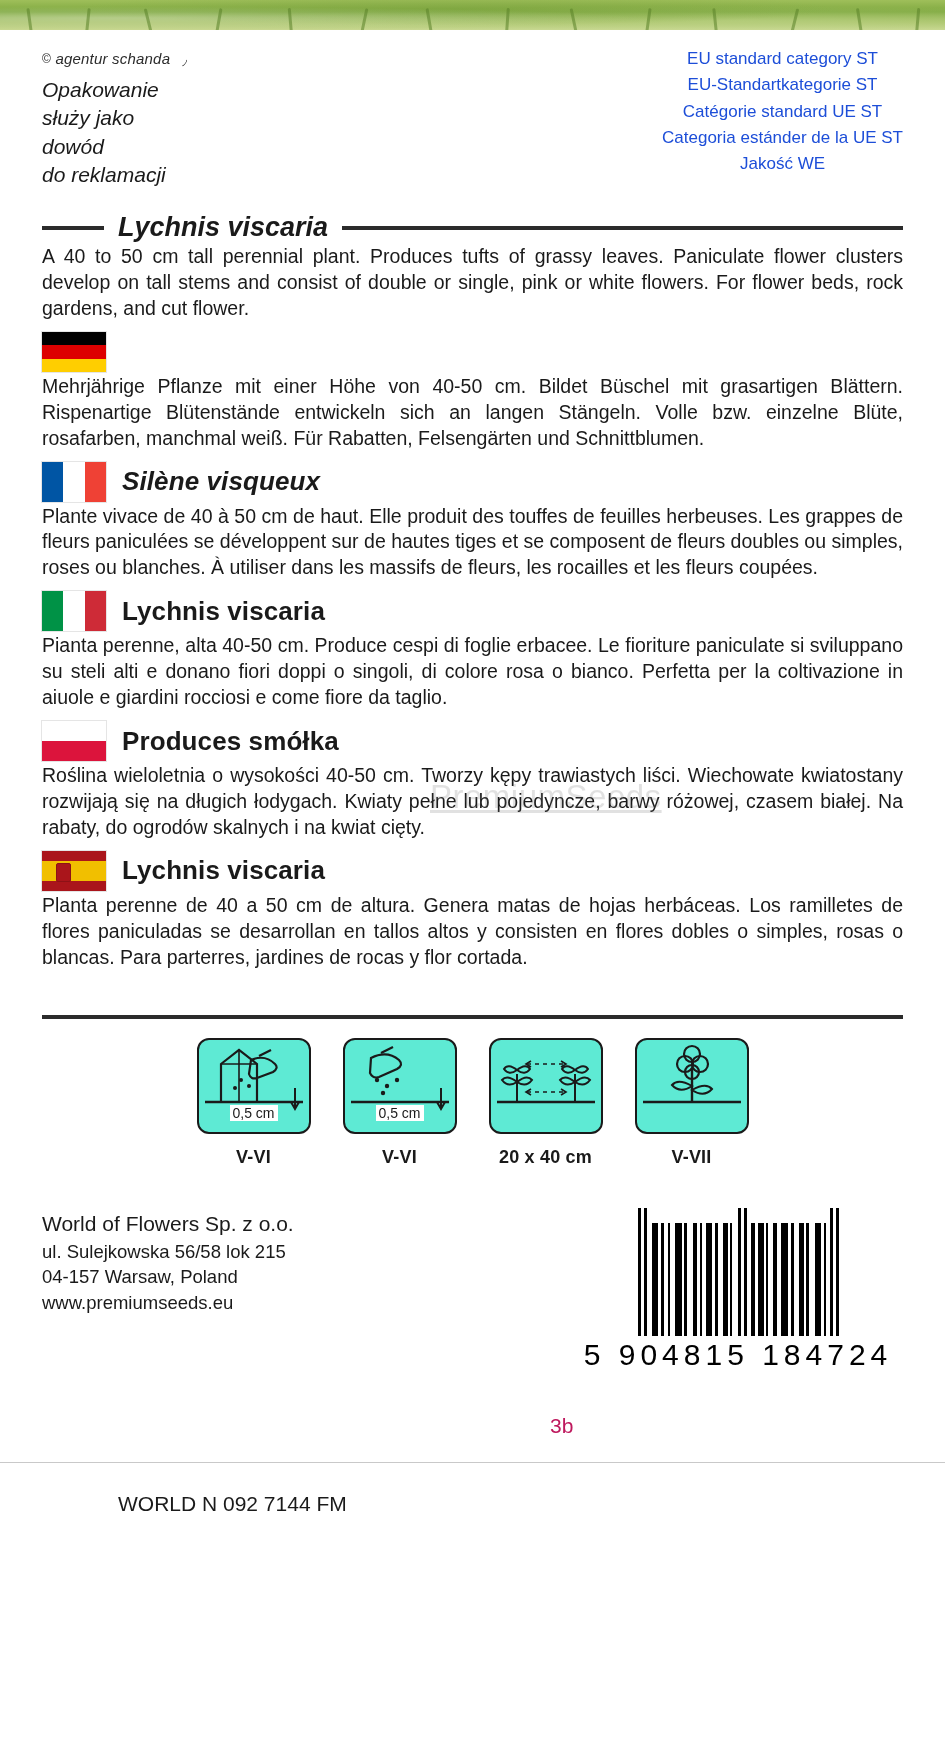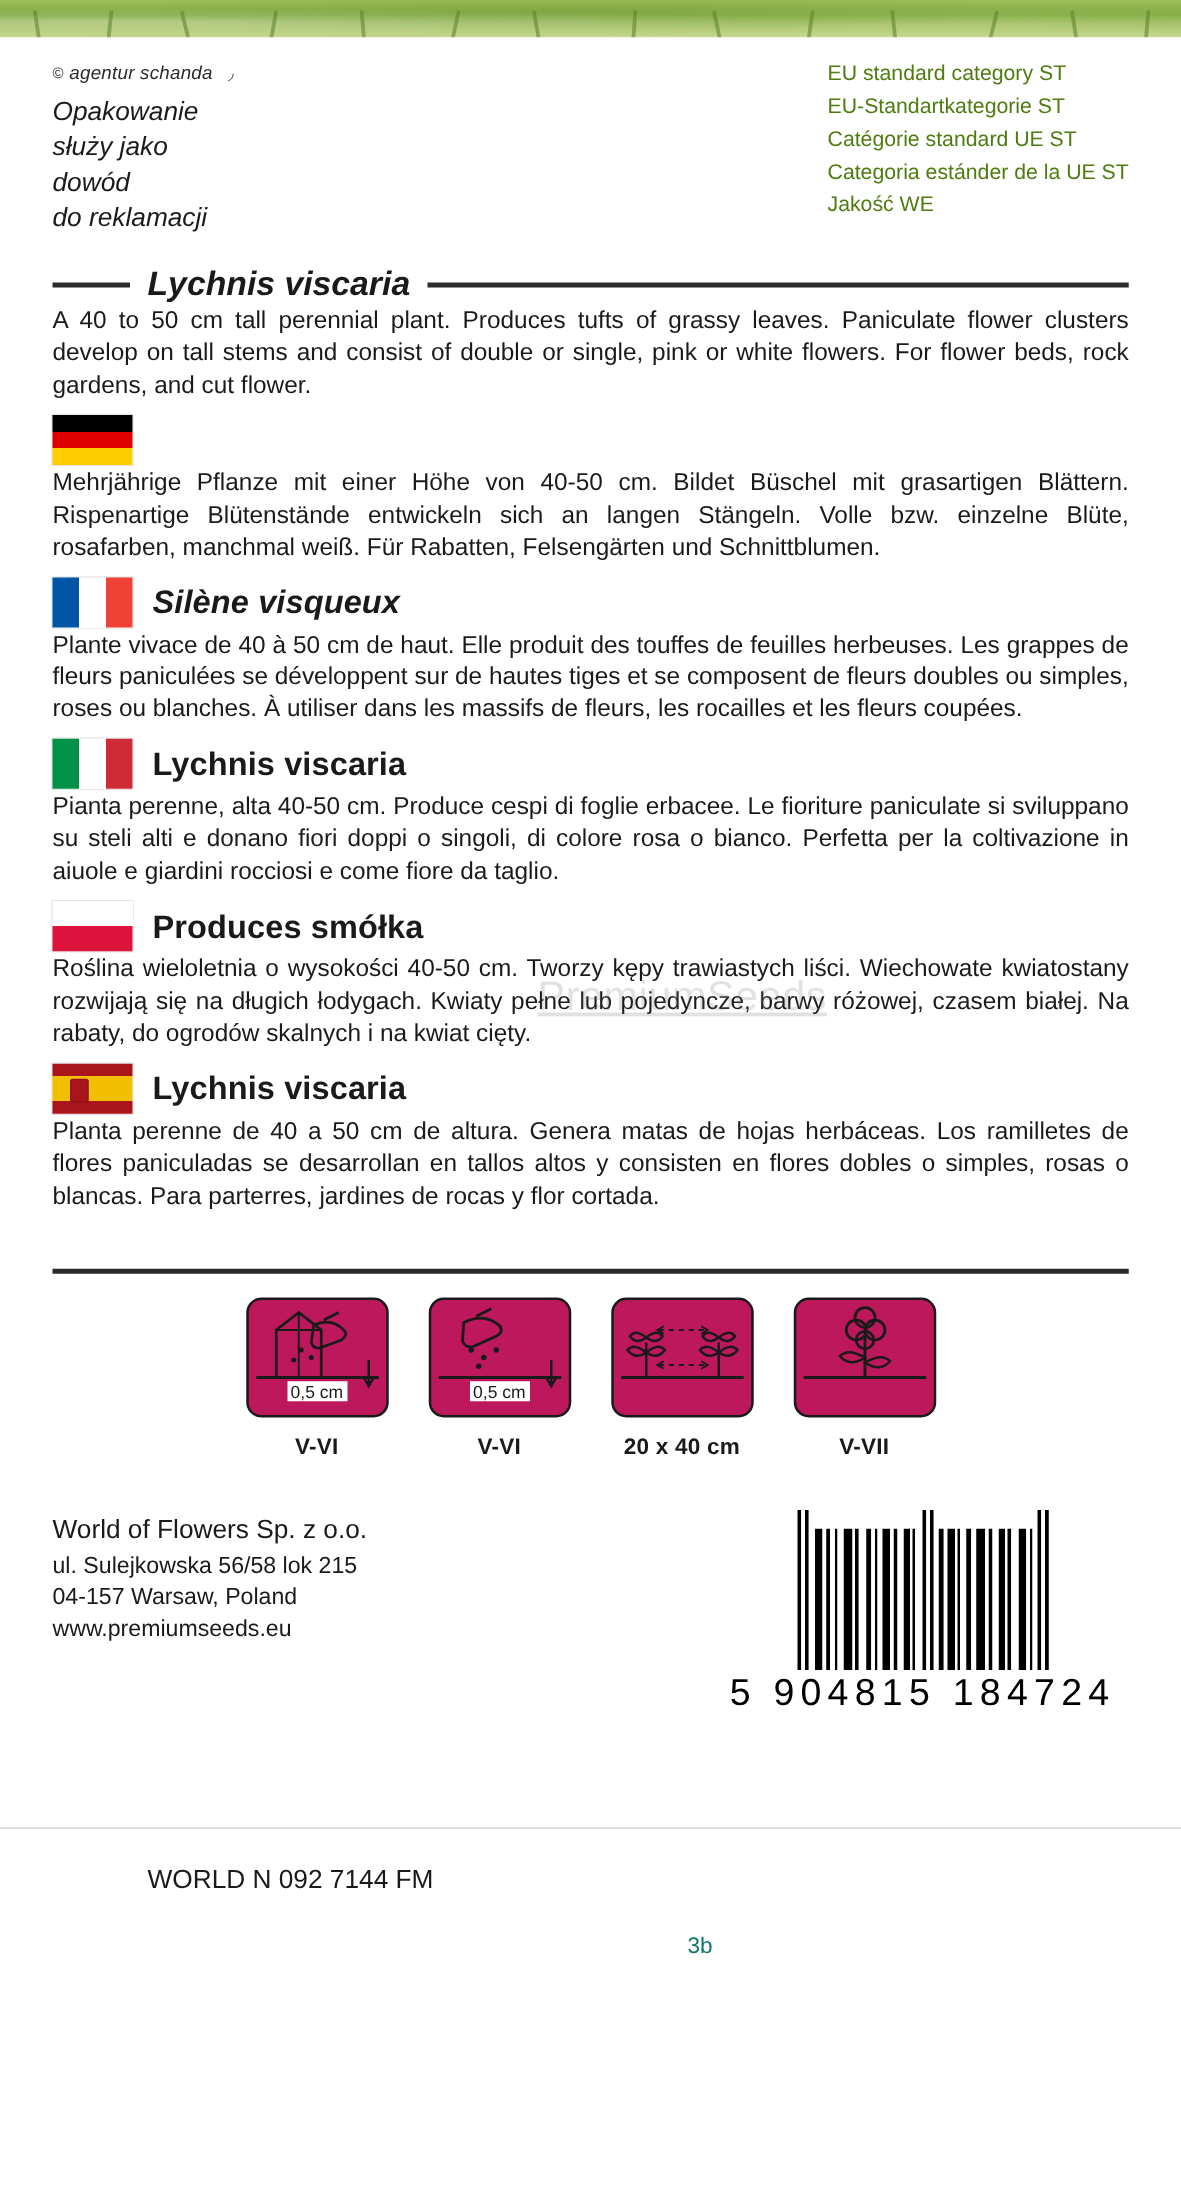--- a/index.html
+++ b/index.html
@@ -78,24 +78,24 @@
     position: absolute;
     left: 42px; top: 36px;
     font-size: 21px;
     font-style: italic;
     line-height: 1.35;
     color: #1a1a1a;
   }
   .eu-block {
     position: absolute;
     right: 42px; top: 6px;
-    text-align: left;
+    text-align: center;
     font-size: 17px;
     line-height: 1.55;
-    color: #4d7c0f;
+    color: #1d4ed8;
   }
 
   
   .species-row {
     position: absolute;
     left: 42px; right: 42px;
     top: 182px;
     display: flex;
     align-items: center;
     gap: 14px;
@@ -229,21 +229,21 @@
     width: 128px;
     text-align: center;
   }
   .icon-box {
     width: 110px;
     height: 92px;
     margin: 0 auto;
     border: 2.5px solid #1a1a1a;
     border-radius: 12px;
     position: relative;
-    background: #be185d;
+    background: #5eead4;
     overflow: hidden;
   }
   .icon-box svg { display: block; }
   .icon-caption {
     margin-top: 13px;
     font-size: 18px;
     font-weight: bold;
     color: #1a1a1a;
     letter-spacing: .2px;
   }
@@ -310,23 +310,23 @@
   .art-code {
     position: absolute;
     left: 118px;
     top: 1462px;
     font-size: 21px;
     color: #1a1a1a;
   }
   .page-code {
     position: absolute;
     left: 550px;
-    top: 1516px;
-    font-size: 18px;
-    color: #0f766e;
+    top: 1384px;
+    font-size: 21px;
+    color: #be185d;
   }
 </style>
 </head>
 <body>
 
 <div class="photo-strip">
   <div class="blur"></div>
   <span class="blade" style="left:30px;  transform:rotate(-8deg);"></span>
   <span class="blade" style="left:85px;  transform:rotate(6deg);"></span>
   <span class="blade" style="left:150px; transform:rotate(-14deg);"></span>

